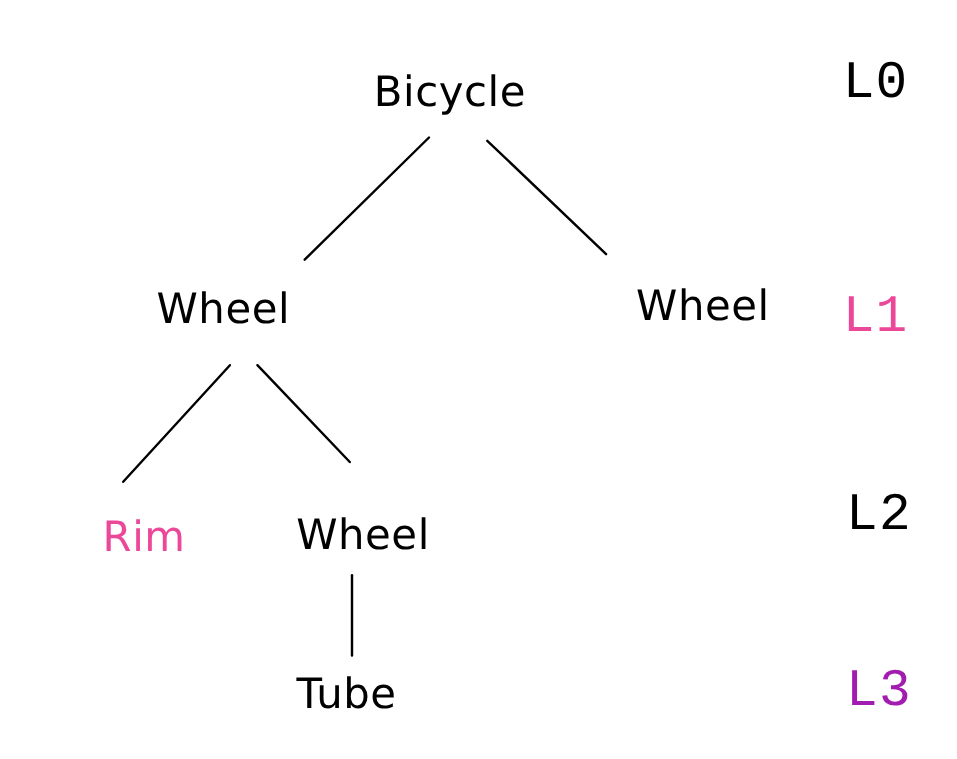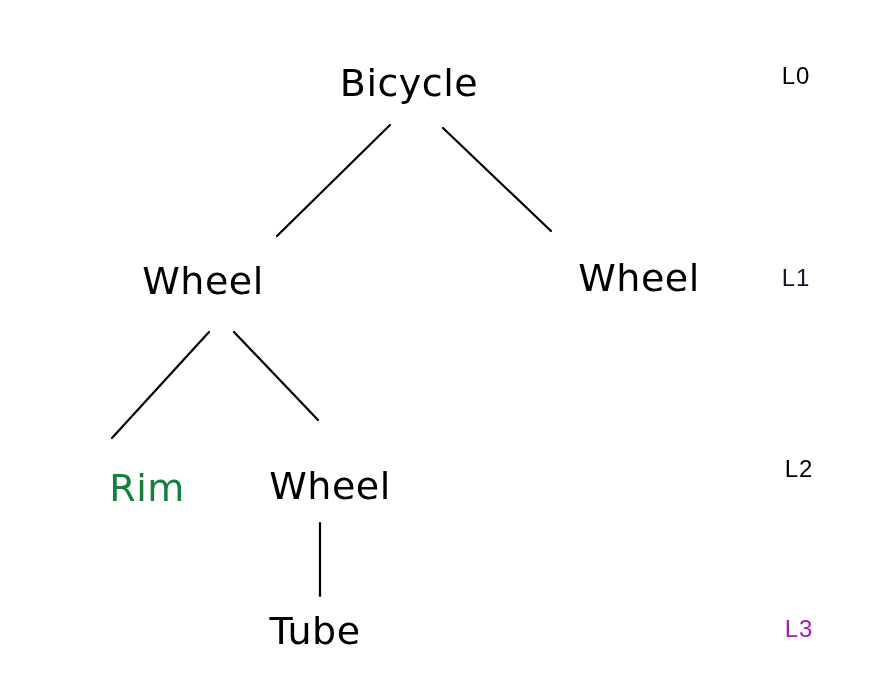--- a/index.html
+++ b/index.html
@@ -29,22 +29,22 @@
     font-size: 38px;
     font-weight: 400;
     line-height: 1;
     white-space: nowrap;
     transform: translate(-50%, -50%);
     letter-spacing: 0.5px;
   }
   .level-label {
     position: absolute;
     color: #000000;
-    font-family: Liberation Sans, sans-serif;
-    font-size: 24px;
+    font-family: Liberation Mono, monospace;
+    font-size: 48px;
     font-weight: 400;
     line-height: 1;
     white-space: nowrap;
     transform: translate(-50%, -50%);
     letter-spacing: 1px;
   }
 </style>
 </head>
 <body>
 
@@ -57,24 +57,24 @@
         <line x1="209" y1="332" x2="112" y2="438"></line>
         <line x1="234" y1="332" x2="318" y2="420"></line>
         <line x1="320" y1="523" x2="320" y2="596"></line>
       </g>
   </svg>
 
   <div id="node-layer">
       <div class="node-label" style="left: 409px; top: 83px; color: rgb(0, 0, 0);">Bicycle</div>
       <div class="node-label" style="left: 203px; top: 281px; color: rgb(0, 0, 0);">Wheel</div>
       <div class="node-label" style="left: 639px; top: 278px; color: rgb(0, 0, 0);">Wheel</div>
-      <div class="node-label" style="left: 147px; top: 488px; color: #15803d;">Rim</div>
+      <div class="node-label" style="left: 131px; top: 488px; color: #ec4899;">Rim</div>
       <div class="node-label" style="left: 330px; top: 486px; color: rgb(0, 0, 0);">Wheel</div>
       <div class="node-label" style="left: 315px; top: 631px; color: rgb(0, 0, 0);">Tube</div>
     </div>
   <div id="level-layer">
       <div class="level-label" style="left: 796px; top: 76px; color: rgb(0, 0, 0);">L0</div>
-      <div class="level-label" style="left: 796px; top: 278px; color: #0f172a;">L1</div>
+      <div class="level-label" style="left: 796px; top: 289px; color: #ec4899;">L1</div>
       <div class="level-label" style="left: 799px; top: 469px; color: rgb(0, 0, 0);">L2</div>
       <div class="level-label" style="left: 799px; top: 629px; color: #a21caf;">L3</div>
     </div>
 
 </div>
 
 </body></html>

